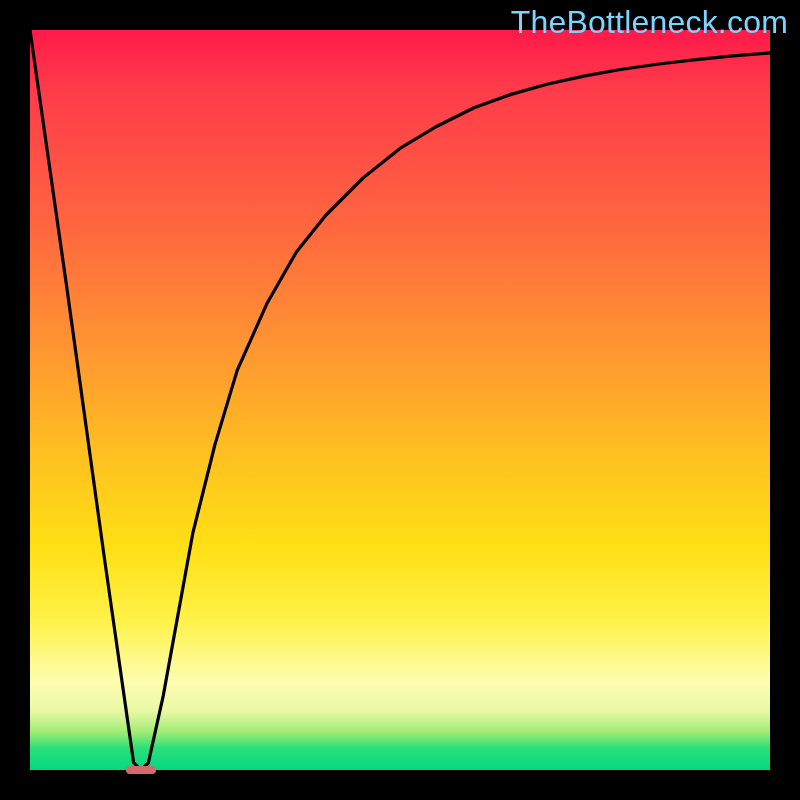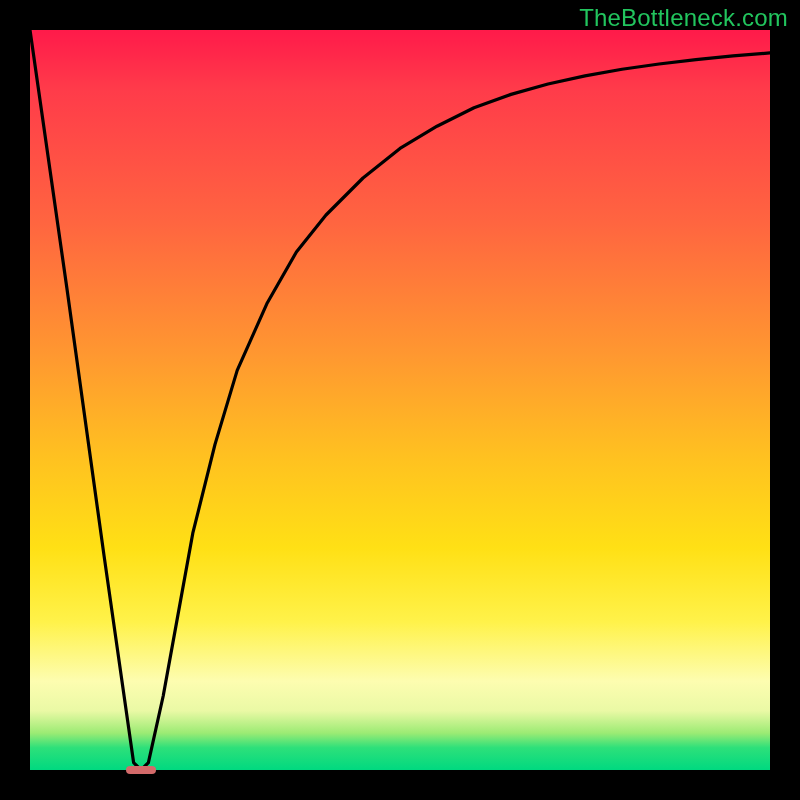--- a/index.html
+++ b/index.html
@@ -37,22 +37,22 @@
       #eaf9a5 92%,
       #9ceb74 95%,
       #2de07a 97%,
       #00d980 100%
     );
   }
   .watermark {
     position: absolute;
     top: 4px;
     right: 12px;
-    color: #22c55e;
-    font-size: 24px;
+    color: #7dd3fc;
+    font-size: 32px;
     letter-spacing: 0.2px;
     user-select: none;
   }
   svg.curve {
     position: absolute;
     left: 0;
     top: 0;
     width: 740px;
     height: 740px;
     overflow: visible;

